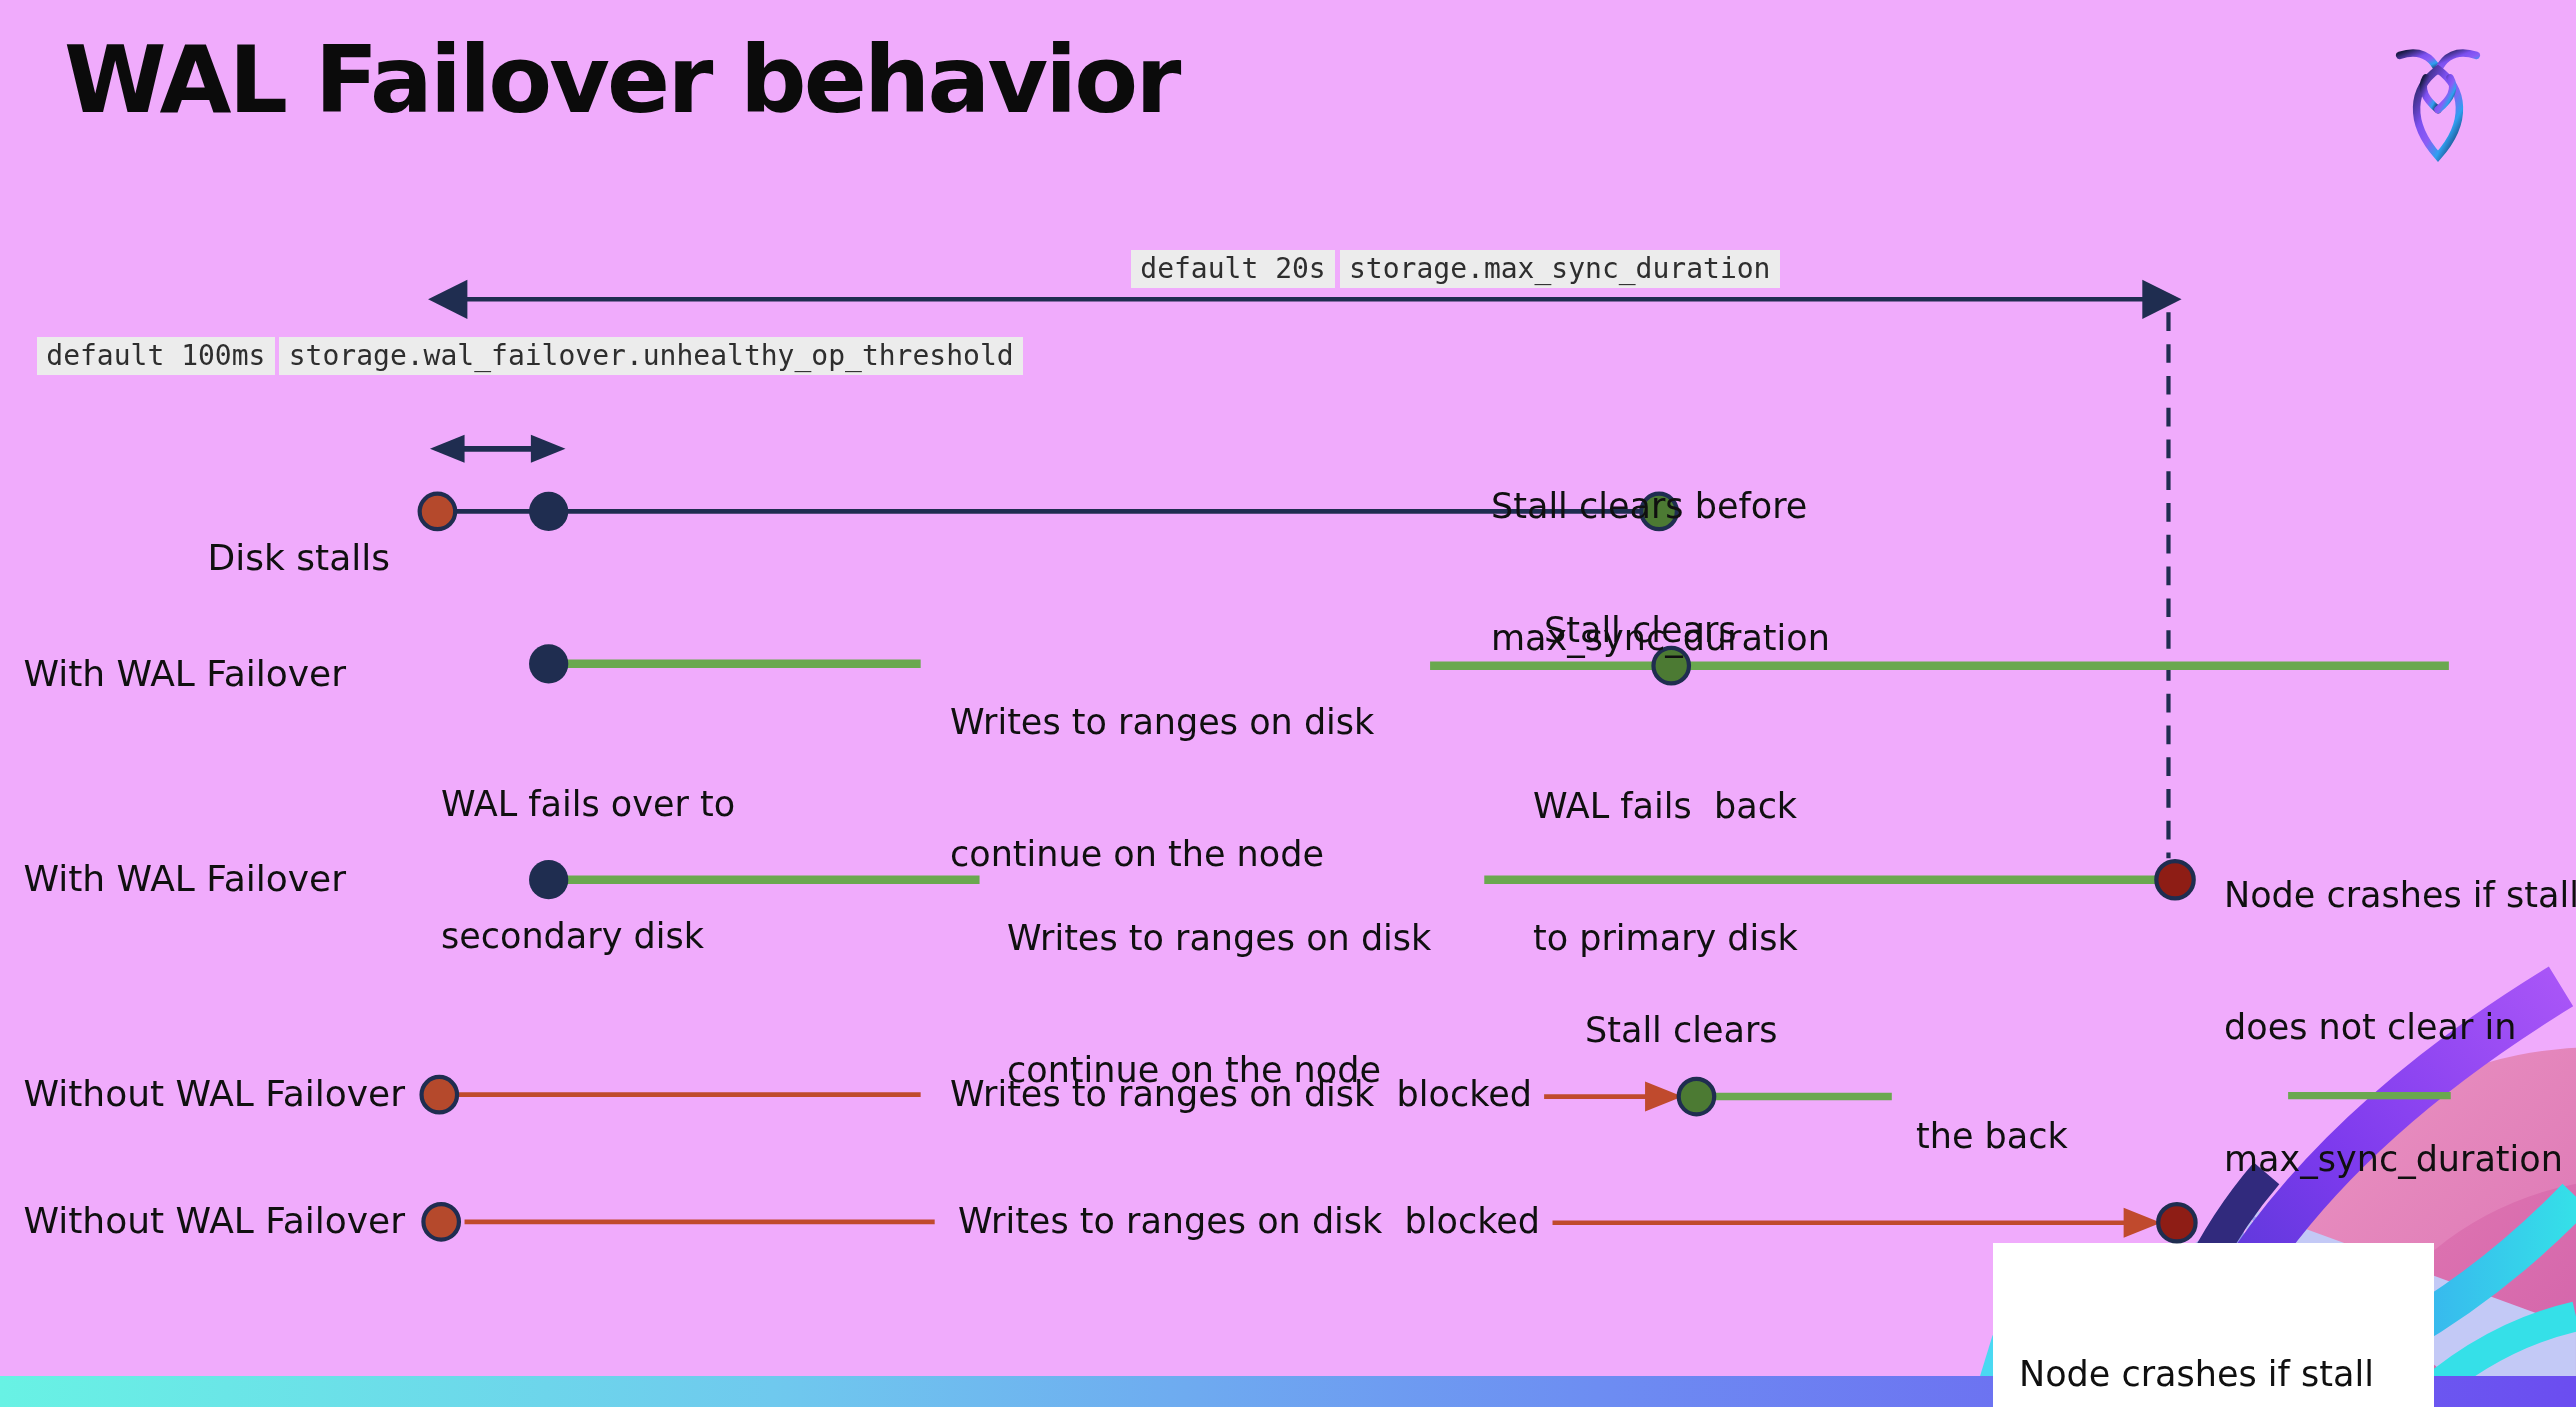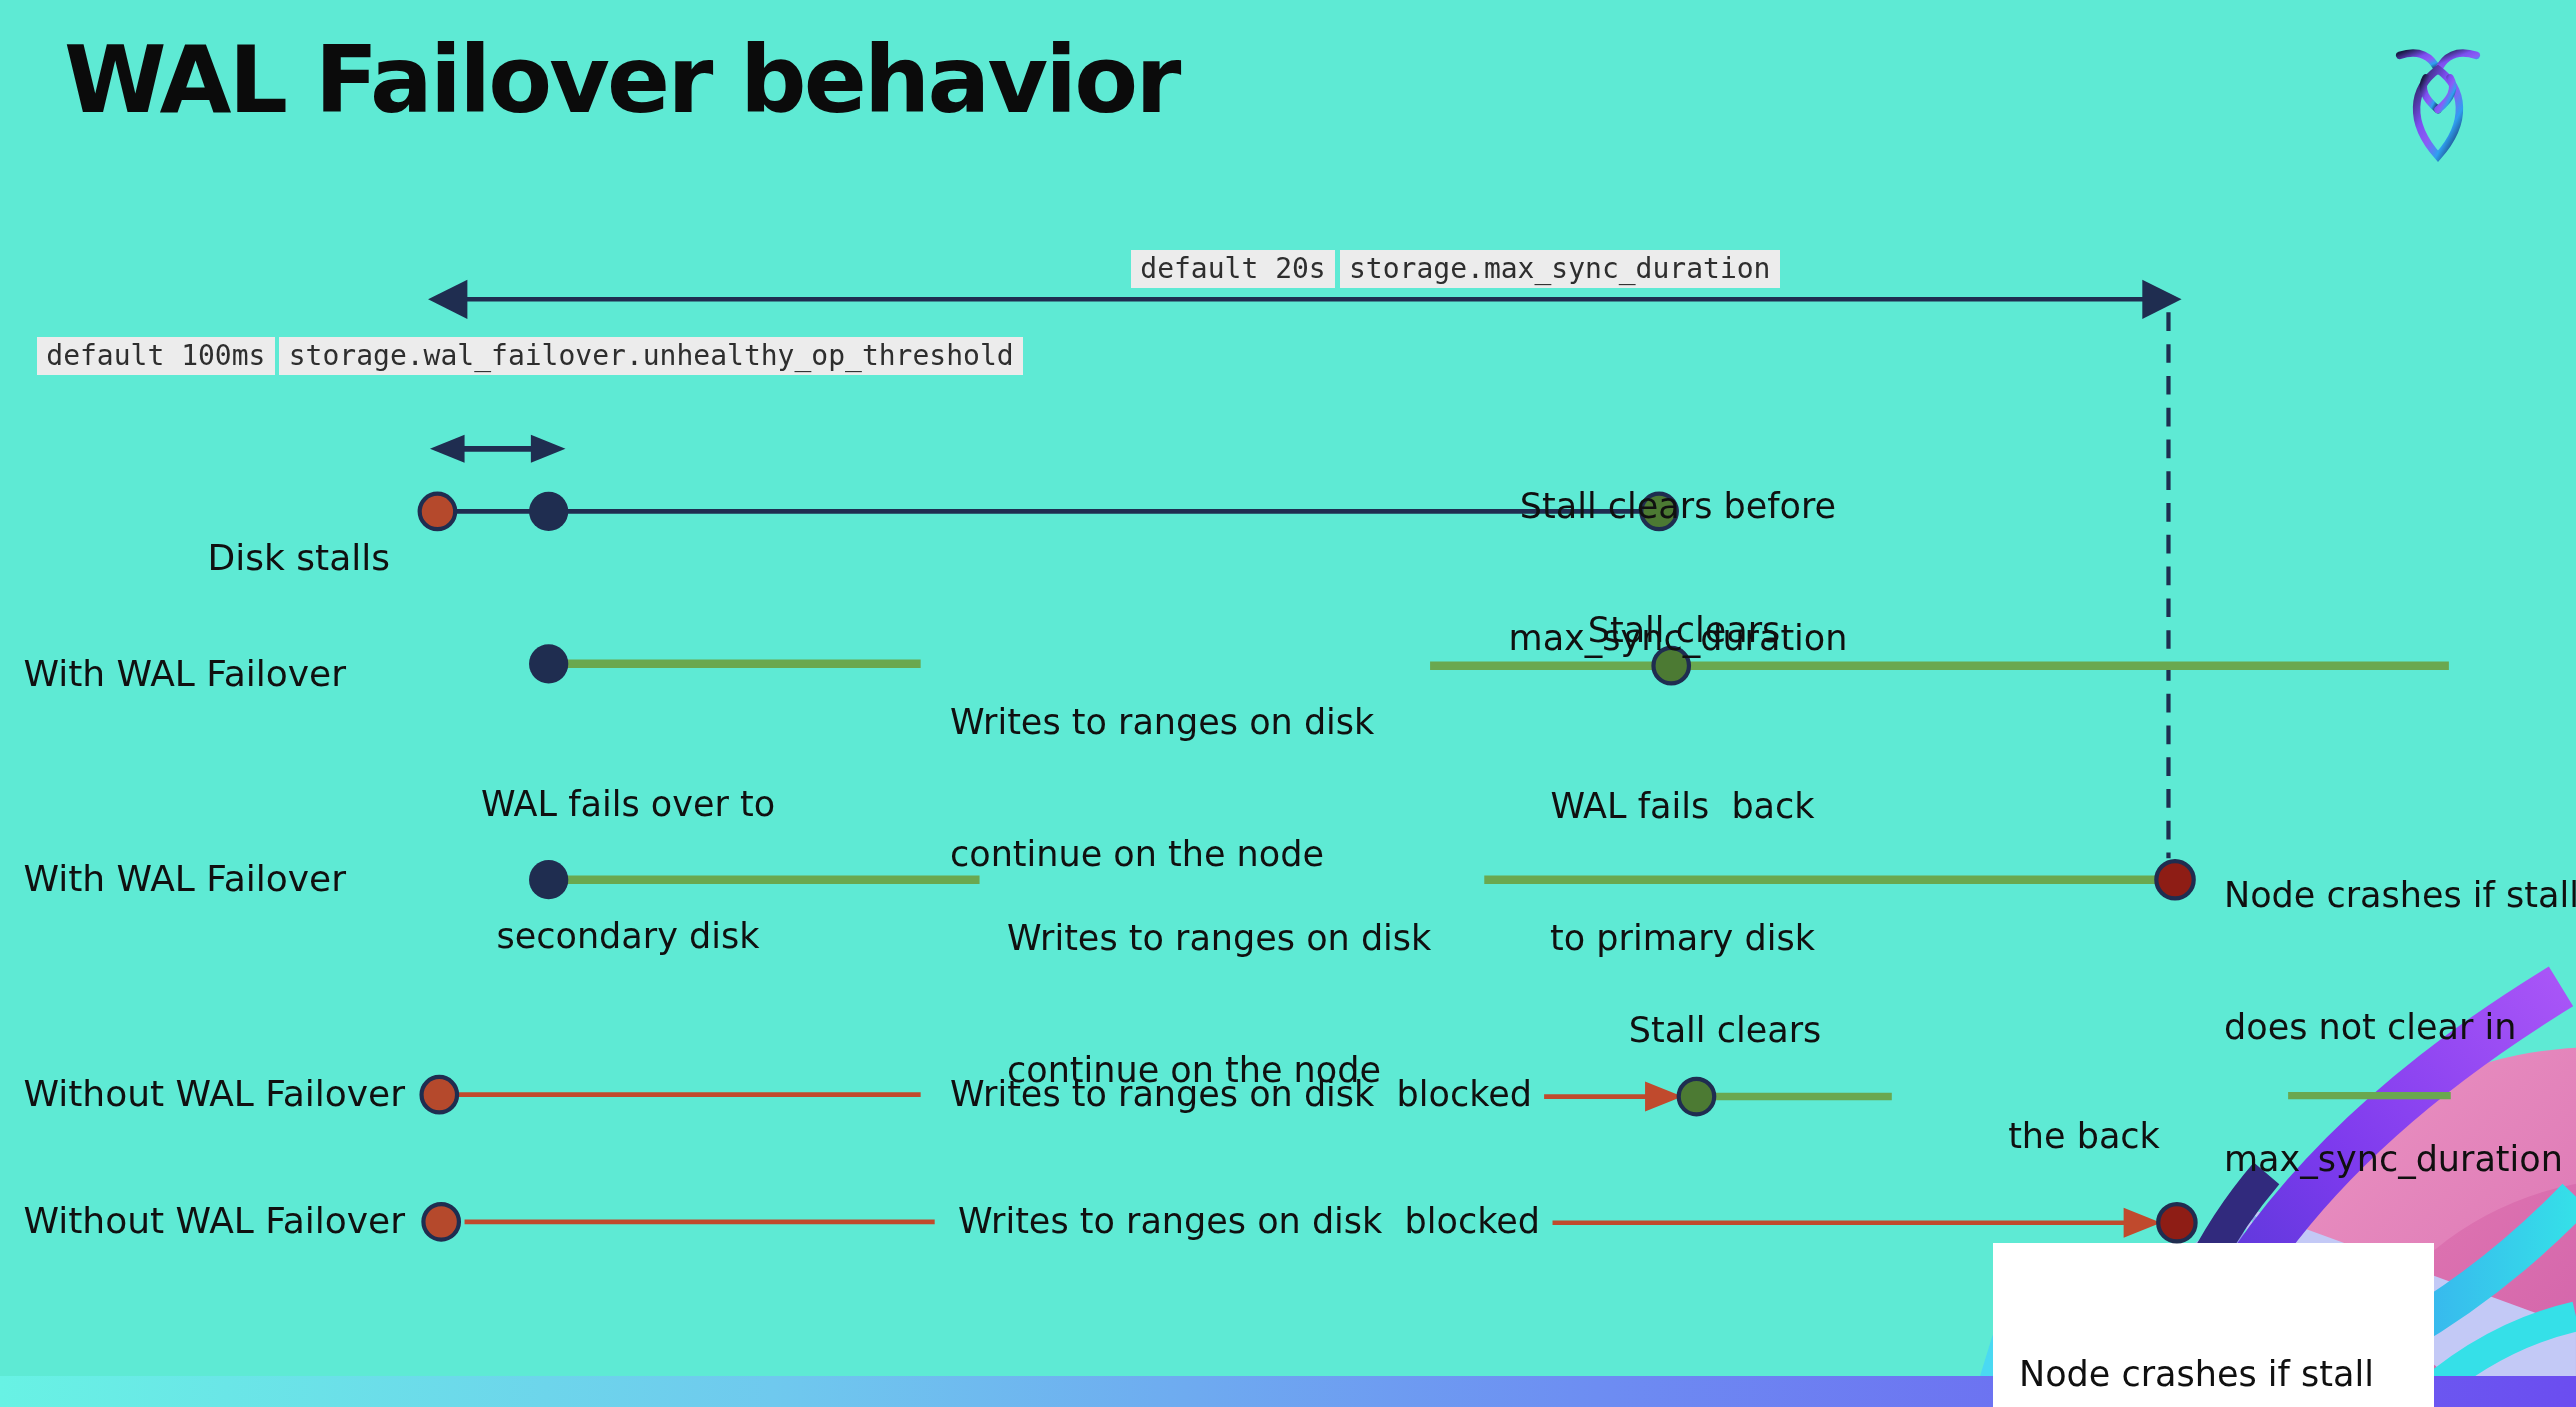--- a/index.html
+++ b/index.html
@@ -1,27 +1,27 @@
 <!DOCTYPE html>
 <html style="font-size:15px"><head>
 <meta charset="utf-8">
 <style>
   html,body{margin:0;padding:0;background:#ffffff;}
-  #stage{position:relative;width:2576px;height:1408px;background:#5eead4;overflow:hidden;
+  #stage{position:relative;width:2576px;height:1408px;background:#f0abfc;overflow:hidden;
          font-family:"DejaVu Sans","Liberation Sans",sans-serif;color:#111111;}
   .abs{position:absolute;}
   #title{left:64px;top:26px;font-size:93px;font-weight:bold;letter-spacing:-2.8px;color:#0b0b0b;z-index:40;}
   
   .mono-callout{display:flex;flex-direction:row;align-items:flex-start;gap:4.7px;z-index:45;}
   .mono-callout span{display:inline-block;background:#ececec;color:#2e2e2e;
       font-family:"DejaVu Sans Mono","Liberation Mono",monospace;font-size:28px;line-height:1.1;padding:3.7px 9.3px;}
   
   .row-label{font-size:36px;color:#101010;z-index:40;line-height:1.2;}
   .ann{font-size:35px;color:#101010;z-index:40;line-height:44px;white-space:pre;}
-  .center{text-align:center;}
+  .center{text-align:left;}
   .right{text-align:right;margin-top:47px;}
   
   #artwork{left:1944px;top:935px;z-index:5;}
   #bottom-bar{left:0;top:1376px;width:2576px;height:32px;z-index:10;
       background:linear-gradient(90deg,#68f2e4 0%,#6fc9ee 30%,#6d8df2 62%,#6b4df0 100%);}
   #crash-box{left:1993px;top:1243px;width:441px;height:165px;background:#ffffff;z-index:25;}
   #diagram{left:0;top:0;z-index:30;}
   #logo{left:2395px;top:45px;z-index:40;}
 </style>
 </head>

